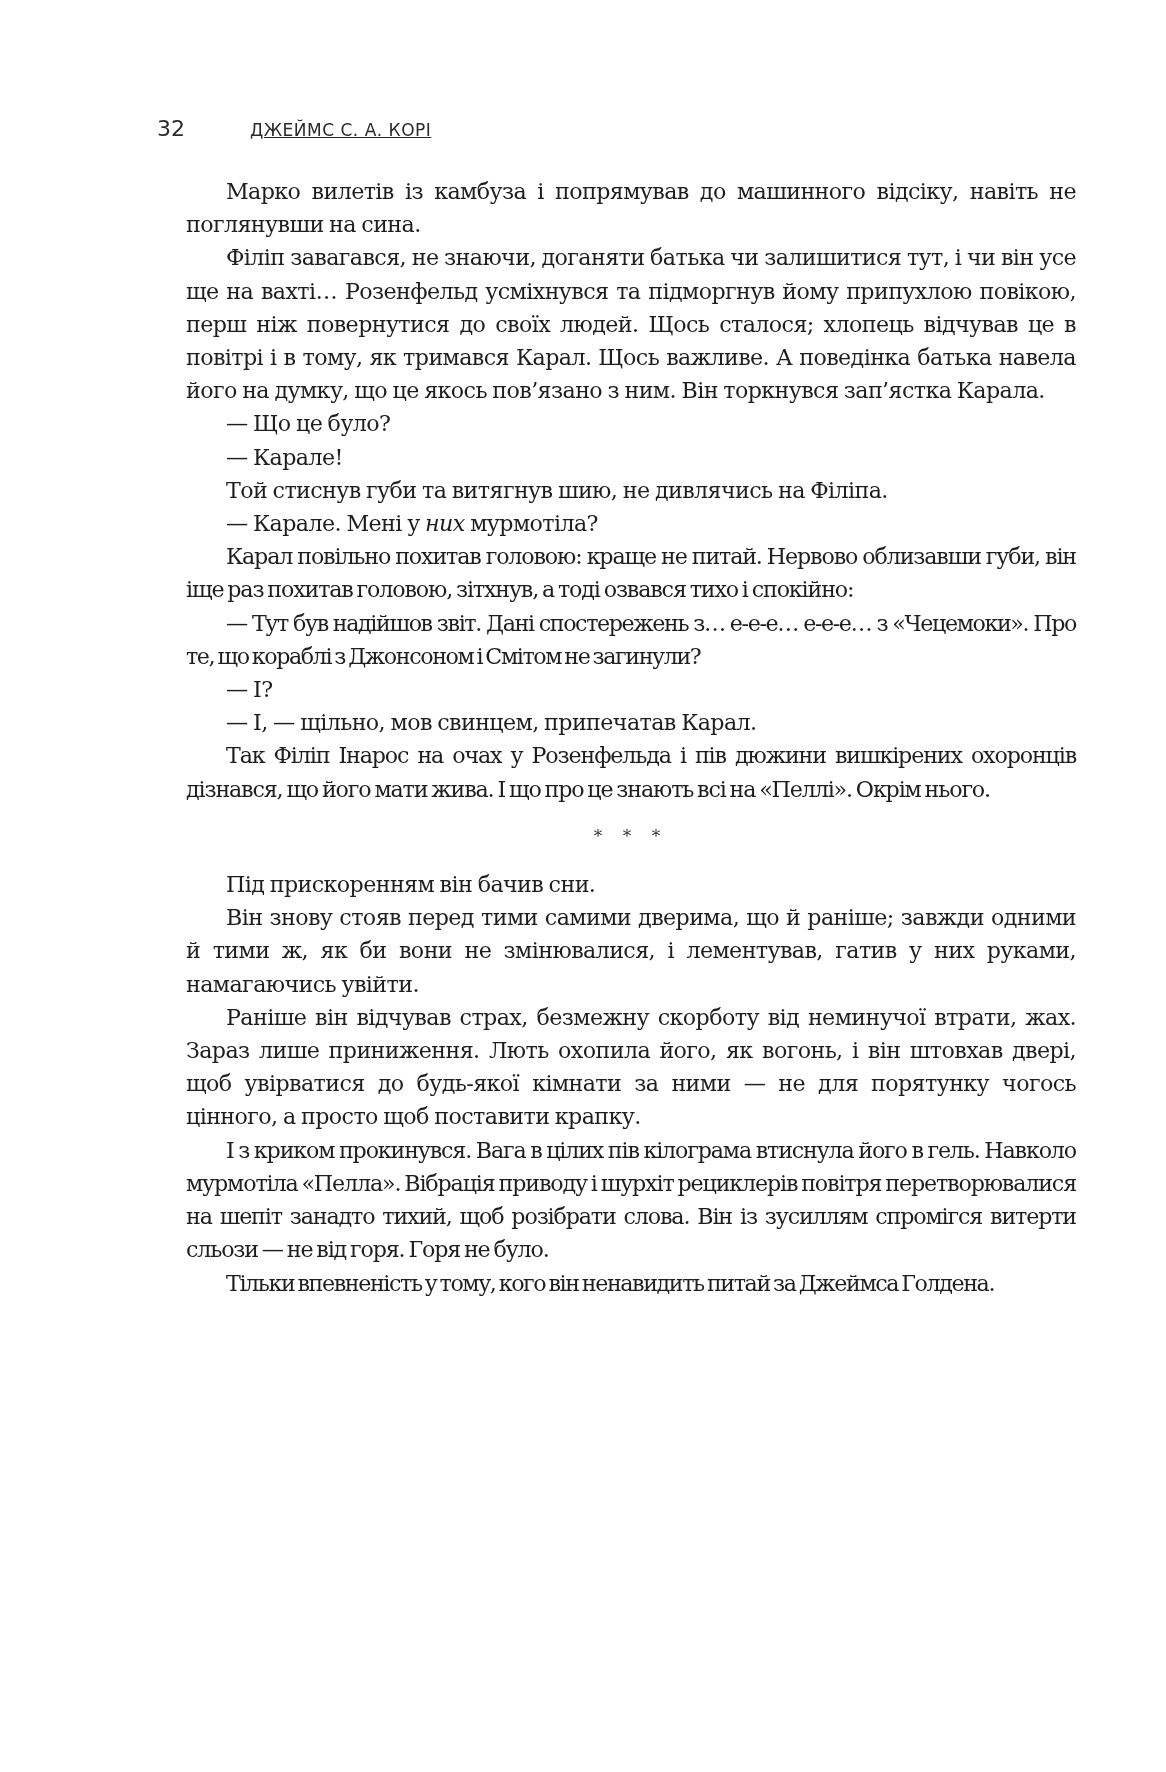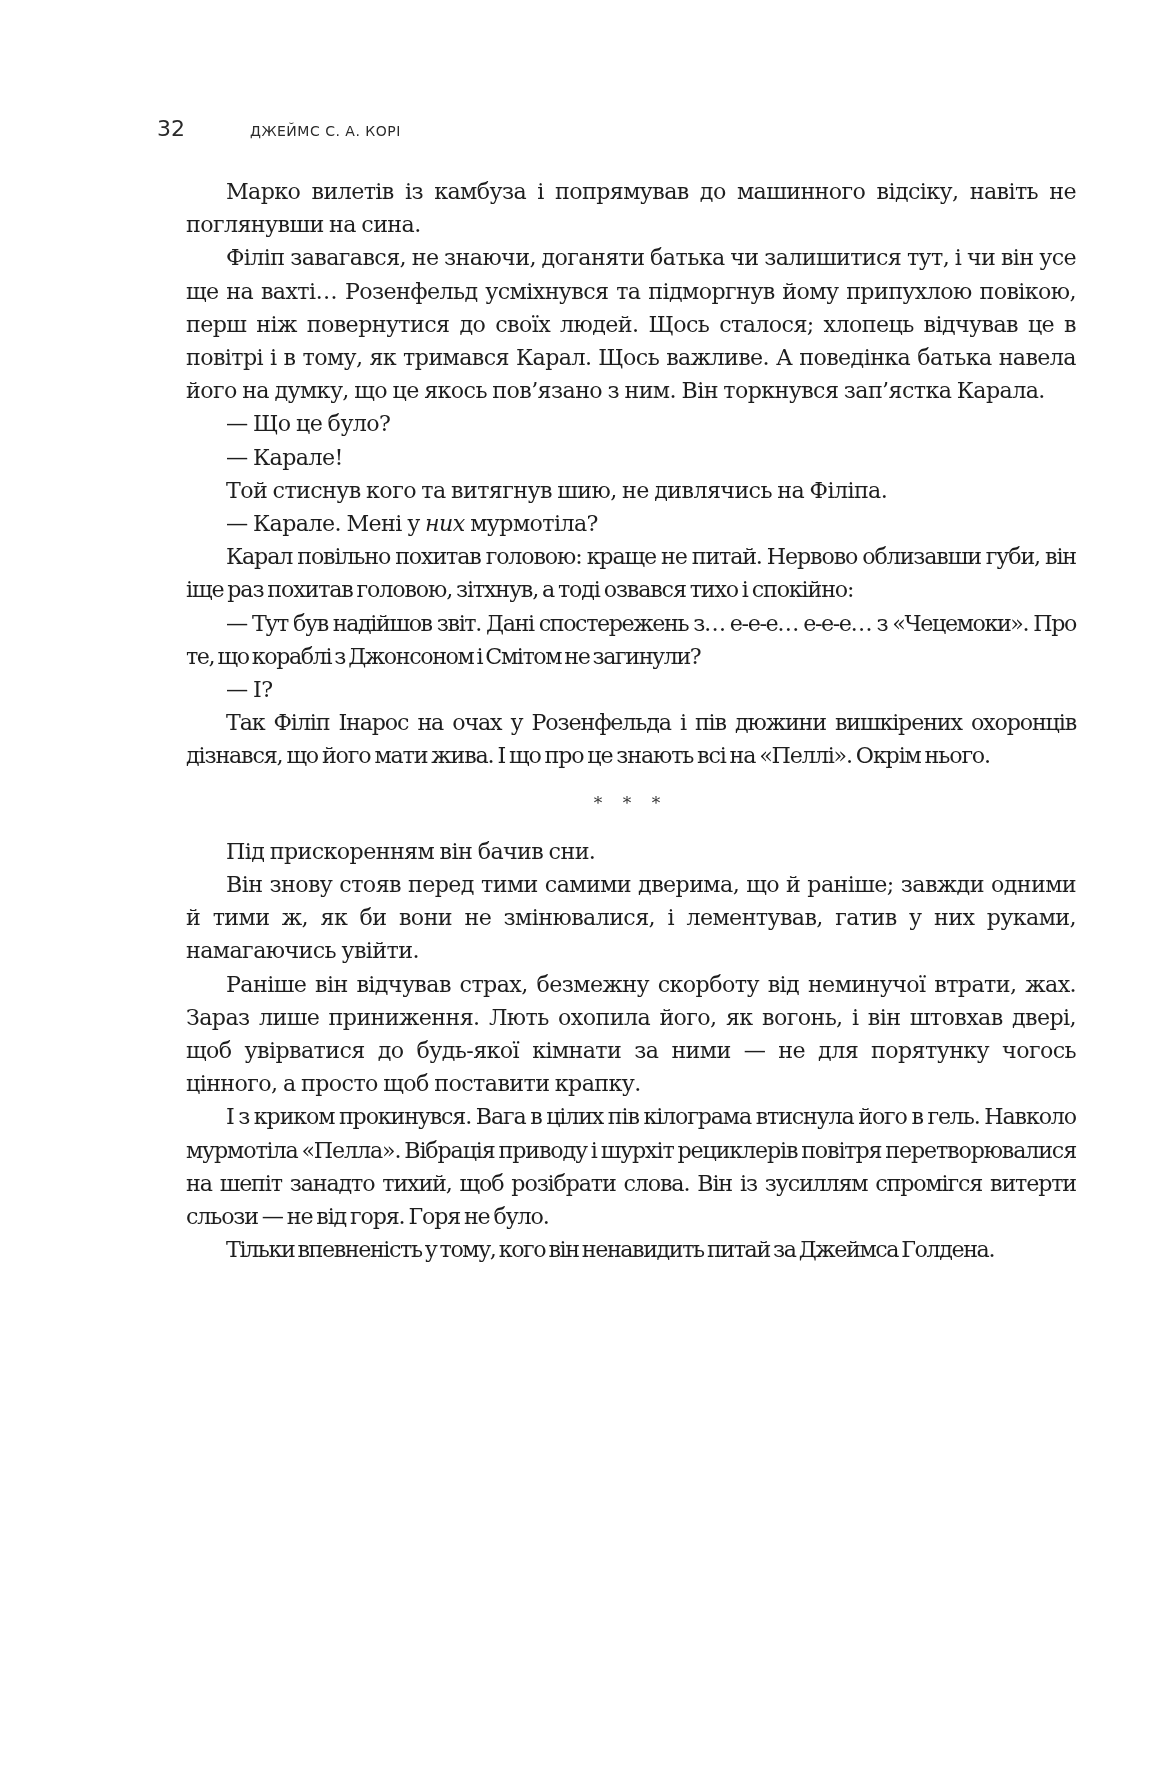--- a/index.html
+++ b/index.html
@@ -6,21 +6,21 @@
   body {
     width: 1166px; height: 1772px; position: relative; overflow: hidden;
     color: #1e1e1e;
   }
   .running-head {
     position: absolute; top: 116px; left: 157px;
     font-family: "DejaVu Sans", sans-serif; font-size: 21px; color: #2a2a2a;
     display: flex; align-items: baseline; justify-content: flex-end;
   }
   .running-head .page-num { font-size: 22px; width: 93px; }
-  .running-head .author { font-size: 14px; letter-spacing: 0.5px; }
+  .running-head .author { font-size: 17px; letter-spacing: 0.5px; text-decoration: underline; }
 
   .text-block {
     position: absolute; left: 158px; top: 175px; width: 890px;
     font-family: "DejaVu Serif", serif; font-size: 22.2px; line-height: 33.2px;
     letter-spacing: -0.6px; word-spacing: -1px;
     text-align: justify; hyphens: manual; margin-left: 28px;
   }
   .text-block p { margin: 0; text-indent: 40px; }
   .text-block p.last-line { text-align-last: left; }
   .text-block p.tight { letter-spacing: -1.15px; word-spacing: -2px; }
@@ -38,25 +38,26 @@
 <div class="running-head">
   <span class="page-num">32</span>
   <span class="author">ДЖЕЙМС С. А. КОРІ</span>
 </div>
 
 <div class="text-block">
   <p class="last-line">Марко вилетів із камбуза і попрямував до машинного відсіку, навіть не поглянувши на сина.</p>
   <p class="last-line">Філіп завагався, не знаючи, доганяти батька чи залишитися тут, і чи він усе ще на вахті… Розенфельд усміхнувся та підморгнув йому припухлою повікою, перш ніж повернутися до своїх людей. Щось сталося; хлопець відчував це в повітрі і в тому, як тримався Карал. Щось важливе. А поведінка батька навела його на думку, що це якось пов’язано з ним. Він торкнувся зап’ястка Карала.</p>
   <p class="last-line">— Що це було?</p>
   <p class="last-line">— Карале!</p>
-  <p class="last-line">Той стиснув кого та витягнув шию, не дивлячись на Філіпа.</p>
+  <p class="last-line">Той стиснув губи та витягнув шию, не дивлячись на Філіпа.</p>
   <p class="last-line"><span>— Карале. Мені у </span><em>них</em><span> мурмотіла?</span></p>
   <p class="last-line tight">Карал повільно похитав головою: краще не питай. Нервово облизавши губи, він іще раз похитав головою, зітхнув, а тоді озвався тихо і спокійно:</p>
   <p class="last-line tighter">— Тут був надійшов звіт. Дані спостережень з… е-е-е… е-е-е… з «Чецемоки». Про те, що кораблі з Джонсоном і Смітом не загинули?</p>
   <p class="last-line">— І?</p>
+  <p class="last-line">— І, — щільно, мов свинцем, припечатав Карал.</p>
   <p class="last-line tight">Так Філіп Інарос на очах у Розенфельда і пів дюжини вишкірених охоронців дізнався, що його мати жива. І що про це знають всі на «Пеллі». Окрім нього.</p>
 
   <p class="separator">* * *</p>
 
   <p class="last-line">Під прискоренням він бачив сни.</p>
   <p class="last-line">Він знову стояв перед тими самими дверима, що й раніше; завжди одними й тими ж, як би вони не змінювалися, і лементував, гатив у них руками, намагаючись увійти.</p>
   <p class="last-line">Раніше він відчував страх, безмежну скорботу від неминучої втрати, жах. Зараз лише приниження. Лють охопила його, як вогонь, і він штовхав двері, щоб увірватися до будь-якої кімнати за ними — не для порятунку чогось цінного, а просто щоб поставити крапку.</p>
   <p class="last-line tight">І з криком прокинувся. Вага в цілих пів кілограма втиснула його в гель. Навколо мурмотіла «Пелла». Вібрація приводу і шурхіт рециклерів повітря перетворювалися на шепіт занадто тихий, щоб розібрати слова. Він із зусиллям спромігся витерти сльози — не від горя. Горя не було.</p>
   <p class="last-line tighter">Тільки впевненість у тому, кого він ненавидить питай за Джеймса Голдена.</p>
 </div>

